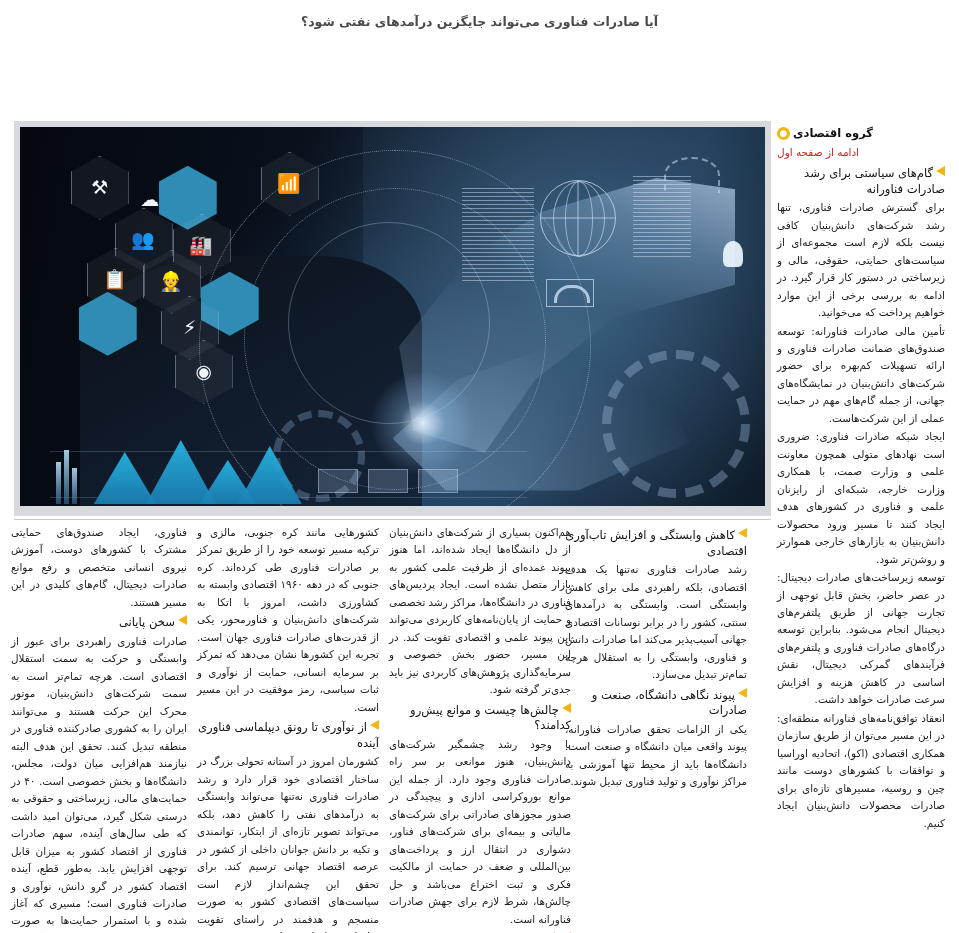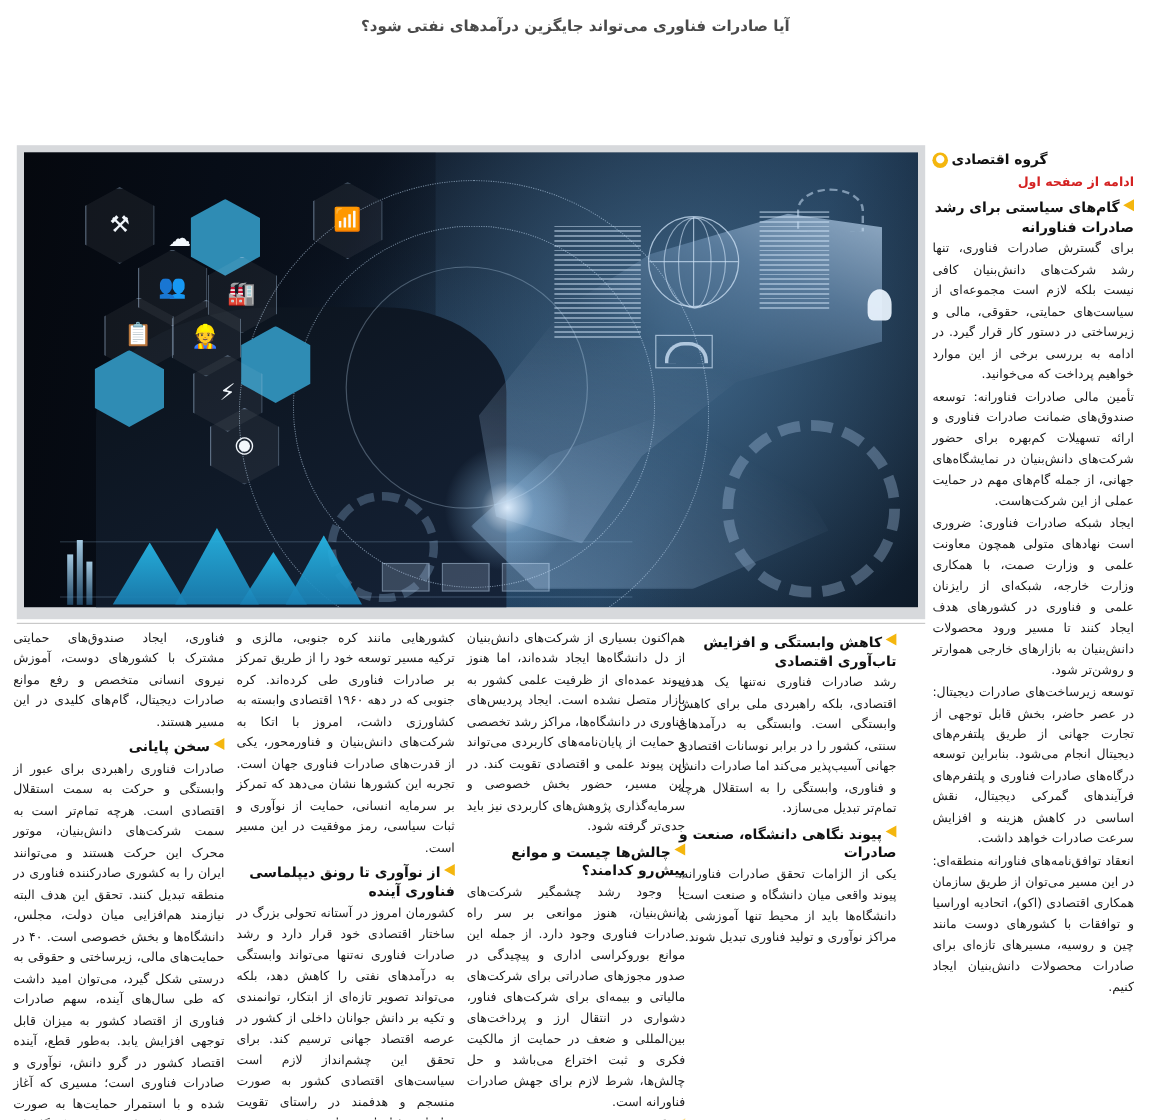--- a/index.html
+++ b/index.html
@@ -192,25 +192,25 @@
     display:flex;align-items:center;justify-content:flex-start;
     flex-direction:row-reverse;gap:3px;
   }
   .byline-dot{
     width:13px;height:13px;border-radius:50%;
     background:#f4b60e;color:#fff;font-size:9px;
     display:inline-flex;align-items:center;justify-content:center;
     font-weight:700;flex:0 0 auto;
   }
   .contfrom{
-    font-size:10.5px;font-weight:700;color:#d42222;
-    text-align:right;margin:0 0 3px 0;
+    font-size:10.5px;font-weight:400;color:#d42222;
+    text-align:left;margin:0 0 3px 0;
   }
   .subhead{
-    font-size:11.6px;font-weight:700;color:#111;
+    font-size:11.6px;font-weight:400;color:#111;
     line-height:1.35;margin:4px 0 2px 0;
     text-align:right;
   }
   .tri{
     display:inline-block;width:0;height:0;
     border-top:5px solid transparent;
     border-bottom:5px solid transparent;
     border-right:9px solid #f4b60e;
     margin-left:3px;vertical-align:1px;
   }

